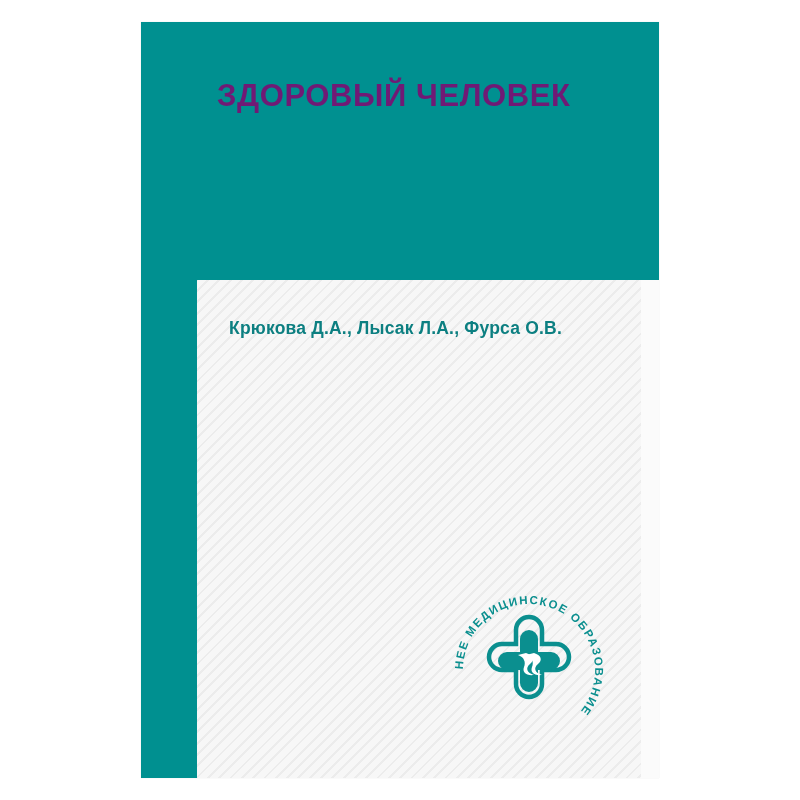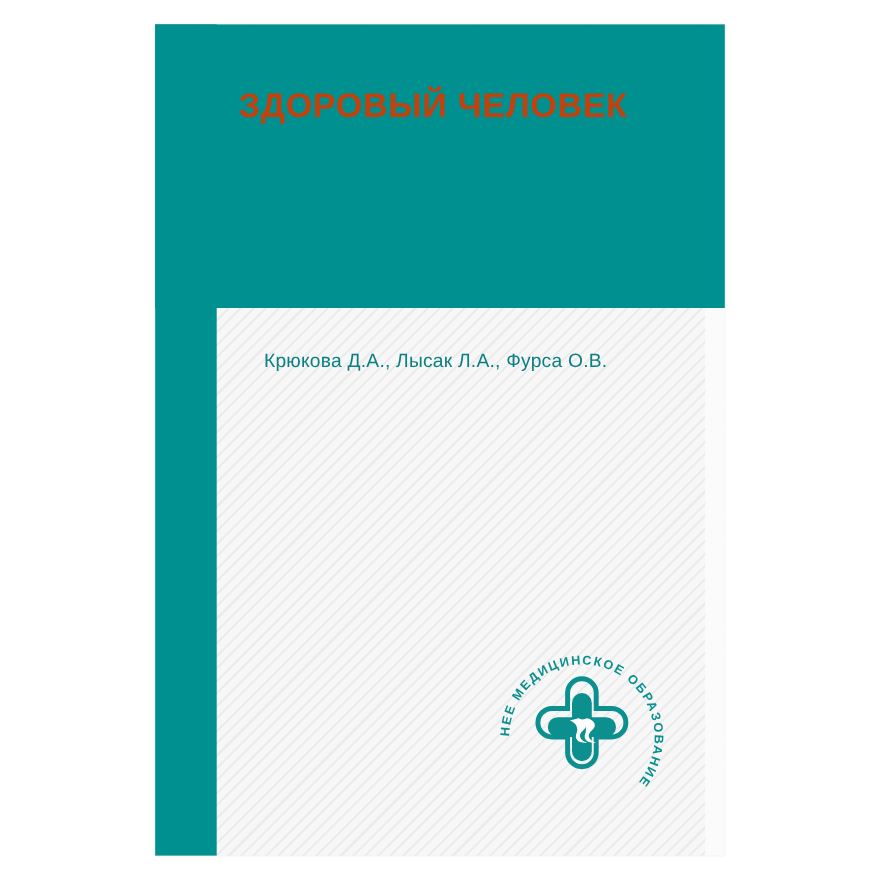--- a/index.html
+++ b/index.html
@@ -75,42 +75,41 @@
     width: 18px;
     bottom: 0;
     background: #fbfbfb;
   }
 
   .title-block {
     position: absolute;
     left: 76px;
     top: 52px;
     width: 410px;
-    color: #c2410c;
+    color: #701a75;
   }
 
   .title-line {
     font-size: 31px;
     font-weight: bold;
     letter-spacing: 0.6px;
     line-height: 1.45;
     text-transform: uppercase;
     white-space: nowrap;
   }
 
   .authors {
     position: absolute;
     left: 88px;
     top: 296px;
     width: 400px;
     color: #0c7f81;
     font-size: 17.5px;
-    font-weight: normal;
+    font-weight: bold;
     letter-spacing: 0.2px;
-    margin-left: 11px;
   }
 
   
   .emblem {
     position: absolute;
     left: 300px;
     top: 560px;
     width: 176px;
     height: 176px;
   }

